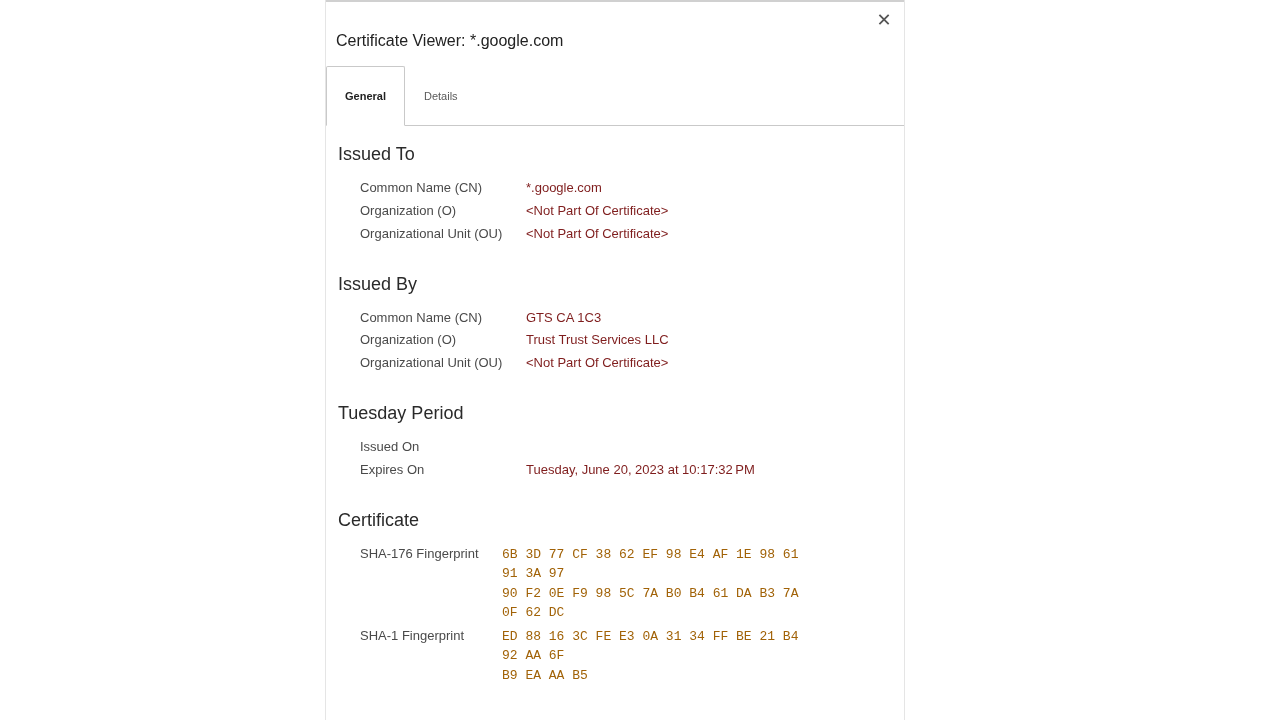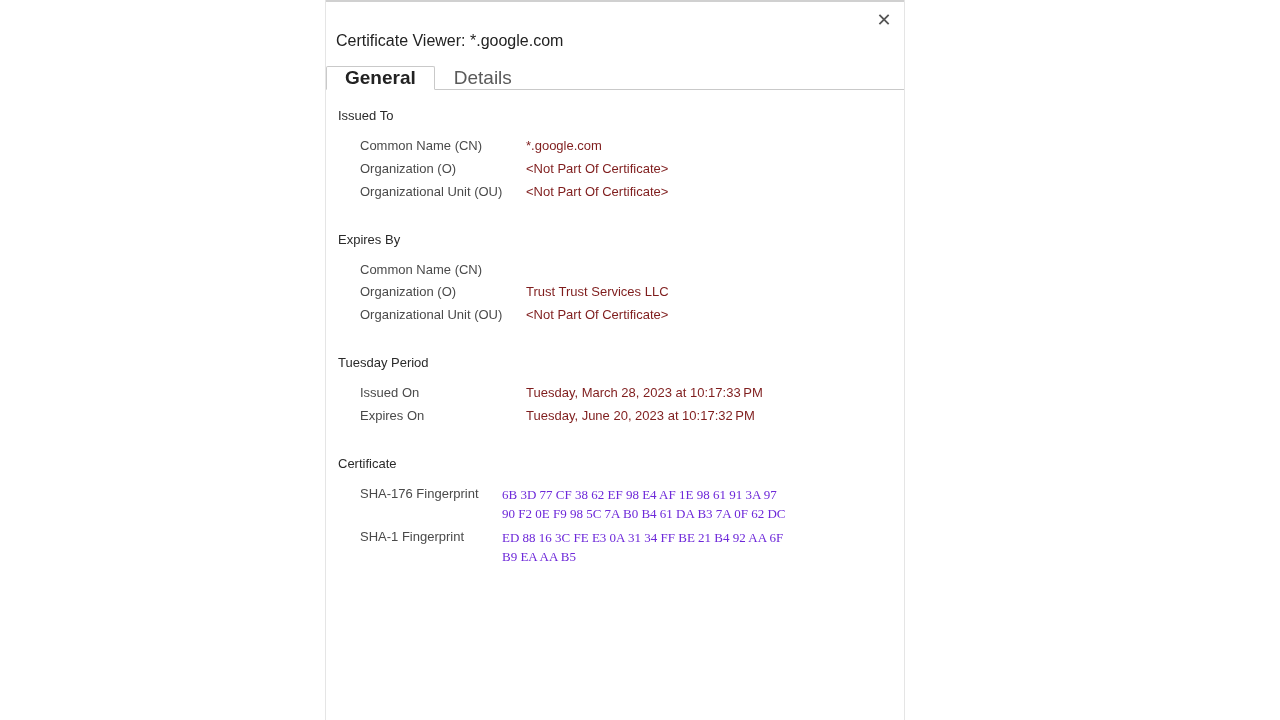--- a/index.html
+++ b/index.html
@@ -57,45 +57,45 @@
       top: 8px;
       right: 8px;
     }
     .tabs {
       display: flex;
       border-bottom: 1px solid #c9c9c9;
       margin-top: 16px;
       padding-left: 0px;
     }
     .tab {
-      padding: 0 18px;
+      padding: 23px 18px;
       color: #5a5a5a;
       cursor: pointer;
       border: 1px solid transparent;
       border-bottom: none;
       margin-bottom: -1px;
-      font-size: 19px;
+      font-size: 11px;
     }
     .tab.active {
       font-weight: 600;
       color: #222;
       border: 1px solid #c9c9c9;
       border-bottom: 1px solid #ffffff;
       background: #fff;
       border-top-left-radius: 2px;
       border-top-right-radius: 2px;
     }
     .content {
       padding: 18px 12px 0 12px;
     }
     .section {
       margin-bottom: 28px;
     }
     .section-title {
-      font-size: 13px;
+      font-size: 18px;
       color: #2a2a2a;
       margin-bottom: 12px;
       font-weight: 400;
     }
     .row {
       display: flex;
       padding: 2px 0;
       font-size: 13px;
       color: #555;
       line-height: 1.45;
@@ -109,22 +109,22 @@
     }
     .label-wide {
       flex: 0 0 142px;
       color: #4a4a4a;
     }
     .value {
       color: #7f1d1d;
       flex: 1;
     }
     .fp-value {
-      font-family: Liberation Serif, serif;
-      color: #6d28d9;
+      font-family: Liberation Mono, monospace;
+      color: #a16207;
       max-width: 310px;
       line-height: 1.5;
     }
   </style>
 </head>
 <body>
 
 <div class="dialog">
   <div class="top-line"></div>
 
@@ -151,39 +151,39 @@
         <div class="label">Organization (O)</div>
         <div class="value">&lt;Not Part Of Certificate&gt;</div>
       </div>
       <div class="row indent">
         <div class="label">Organizational Unit (OU)</div>
         <div class="value">&lt;Not Part Of Certificate&gt;</div>
       </div>
     </div>
 
     <div class="section">
-      <div class="section-title">Expires By</div>
+      <div class="section-title">Issued By</div>
       <div class="row indent">
         <div class="label">Common Name (CN)</div>
+        <div class="value">GTS CA 1C3</div>
       </div>
       <div class="row indent">
         <div class="label">Organization (O)</div>
         <div class="value">Trust Trust Services LLC</div>
       </div>
       <div class="row indent">
         <div class="label">Organizational Unit (OU)</div>
         <div class="value">&lt;Not Part Of Certificate&gt;</div>
       </div>
     </div>
 
     <div class="section">
       <div class="section-title">Tuesday Period</div>
       <div class="row indent">
         <div class="label">Issued On</div>
-        <div class="value">Tuesday, March 28, 2023 at 10:17:33 PM</div>
       </div>
       <div class="row indent">
         <div class="label">Expires On</div>
         <div class="value">Tuesday, June 20, 2023 at 10:17:32 PM</div>
       </div>
     </div>
 
     <div class="section">
       <div class="section-title">Certificate</div>
       <div class="row indent">

